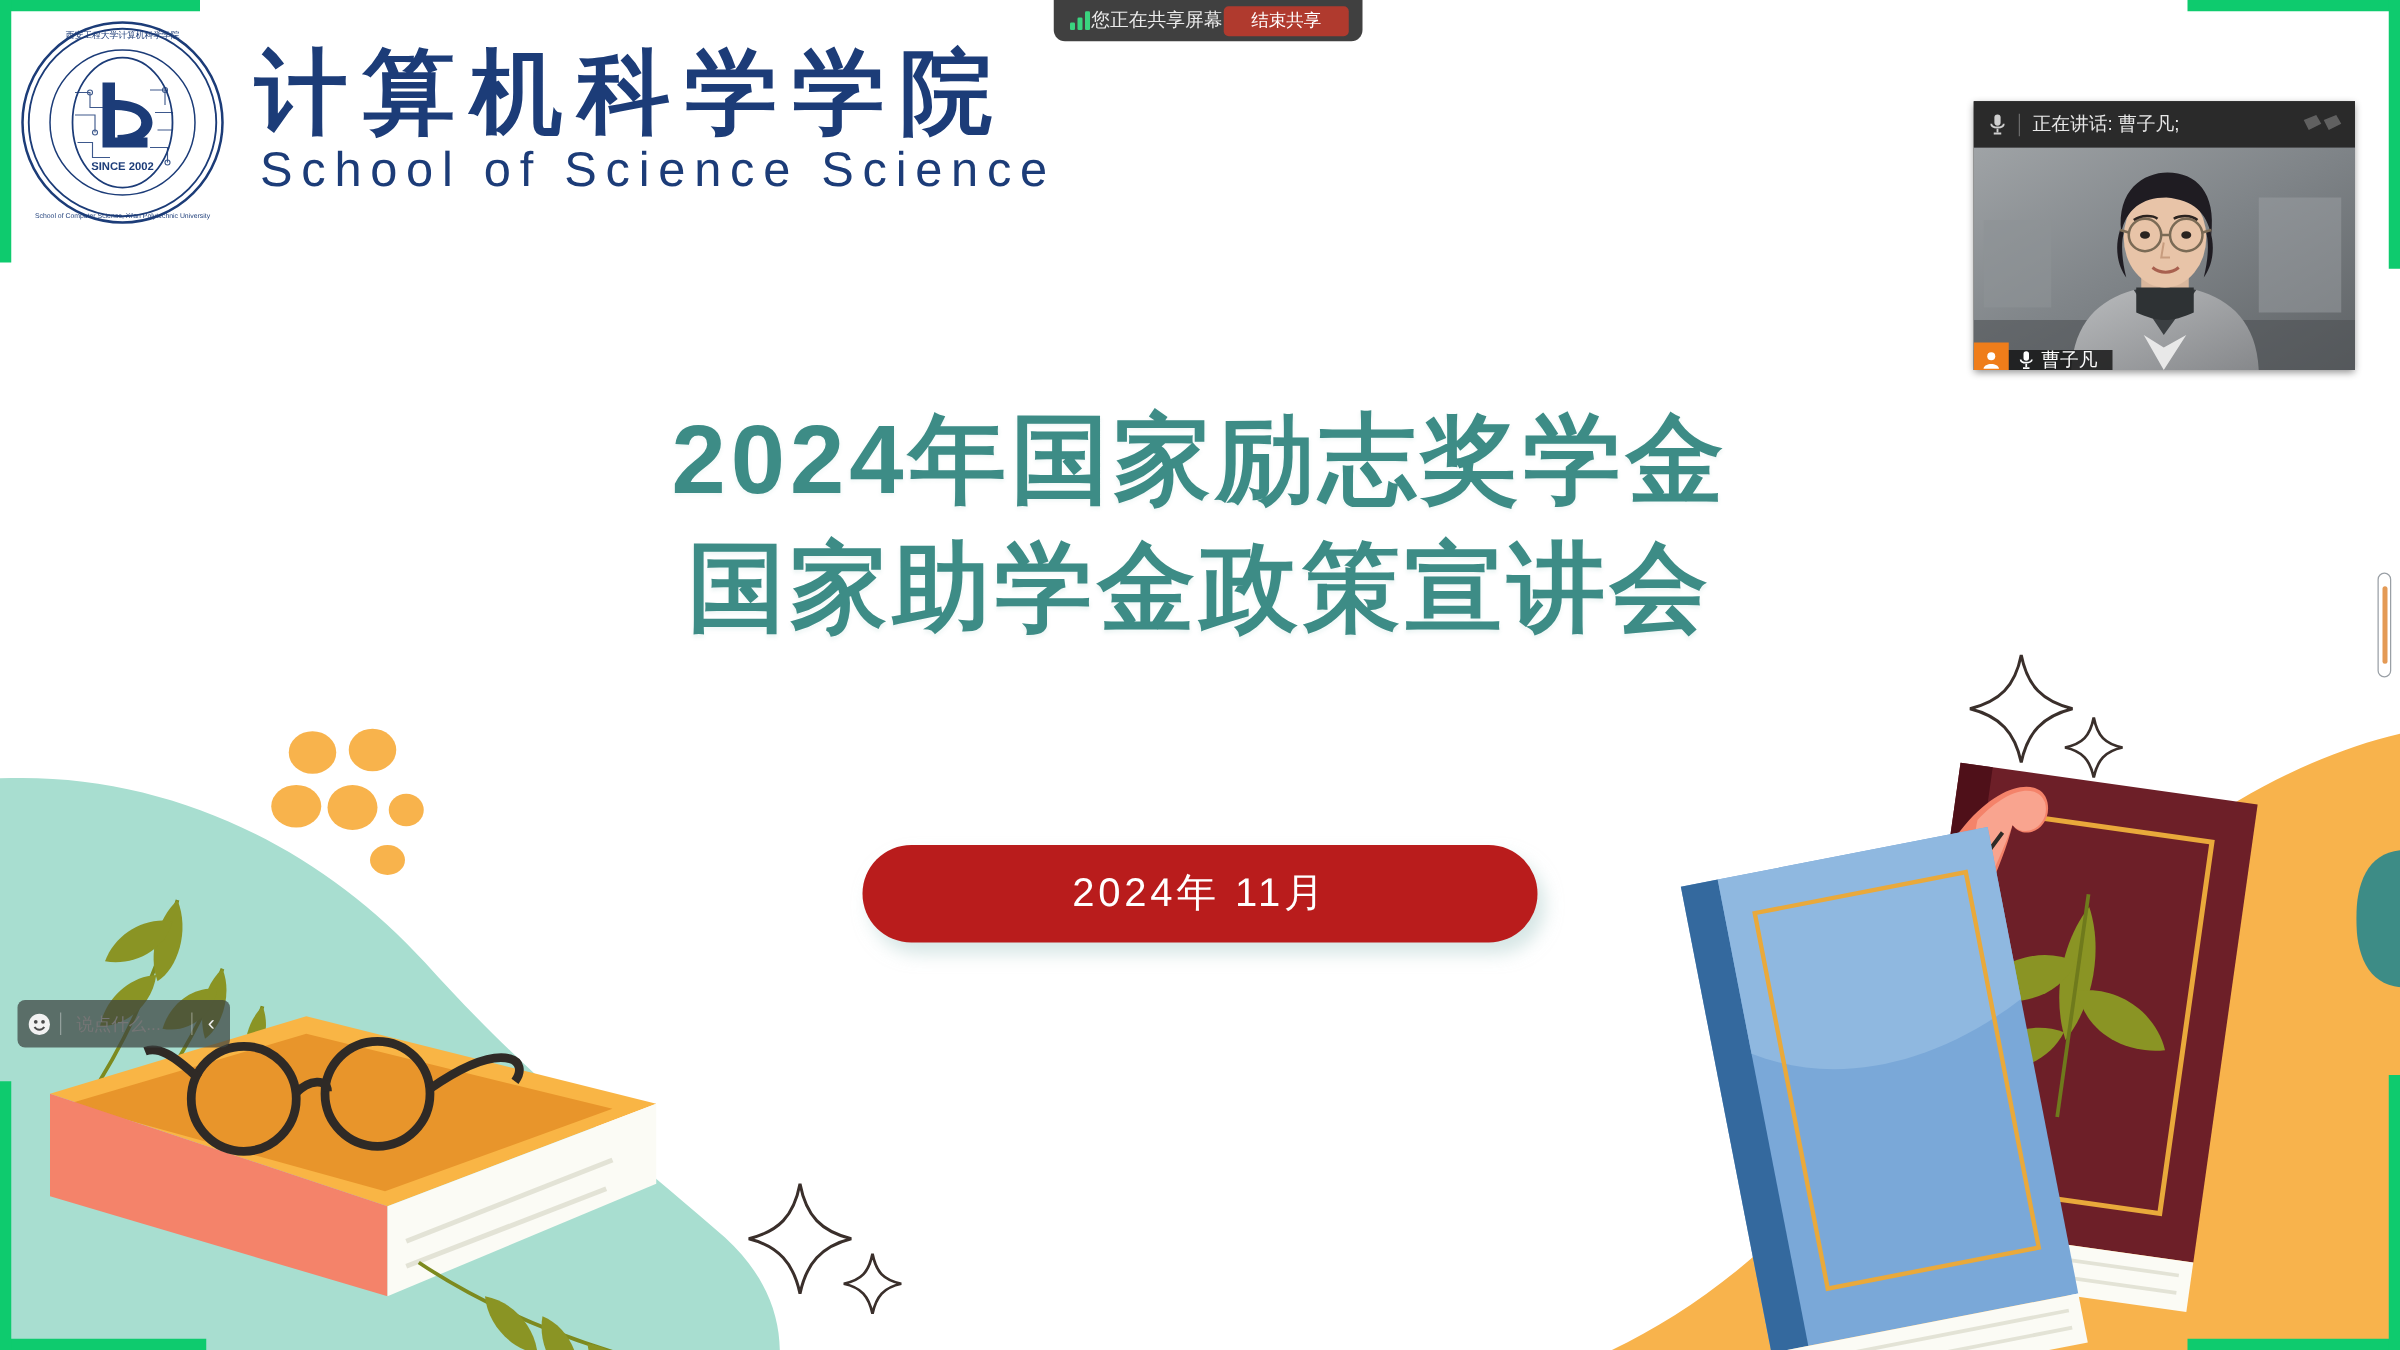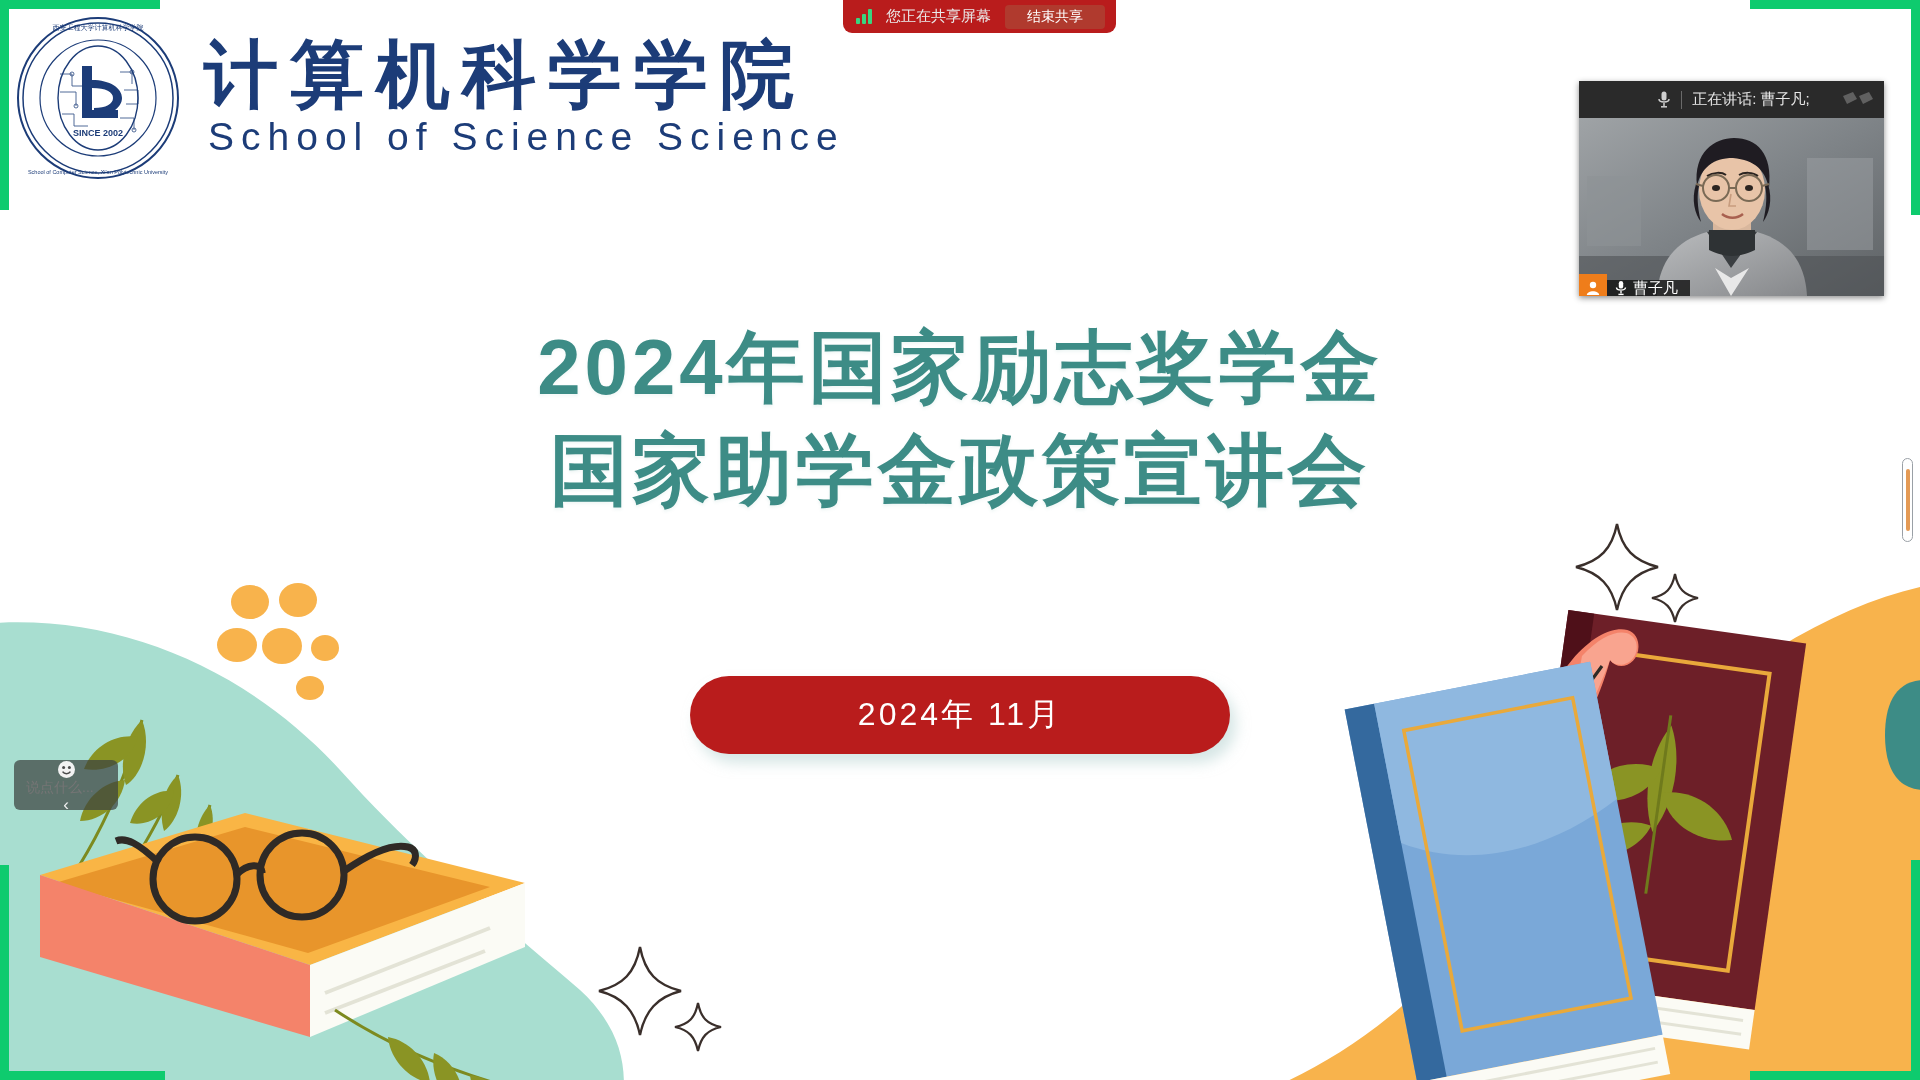--- a/index.html
+++ b/index.html
@@ -87,23 +87,23 @@
     display: flex; align-items: center; justify-content: center;
     color: #ffffff; font-size: 32px; letter-spacing: 3px;
     box-shadow: 6px 9px 14px rgba(180,210,207,0.55);
     z-index: 12;
   }
 
   
   .share-bar {
     position: absolute; left: 843px; top: 0;
     height: 33px; padding: 0 11px 0 13px;
-    background: #b91c1c;
+    background: #404040;
     border-bottom-left-radius: 9px; border-bottom-right-radius: 9px;
-    display: flex; align-items: center; gap: 14px;
+    display: flex; align-items: center; gap: 1px;
     z-index: 60;
   }
   .bars-icon { display: flex; align-items: flex-end; gap: 2px; height: 15px; }
   .bars-icon i { display: block; width: 4px; background: #3ad47f; border-radius: 1px; }
   .bars-icon i:nth-child(1) { height: 6px; }
   .bars-icon i:nth-child(2) { height: 10px; }
   .bars-icon i:nth-child(3) { height: 15px; }
   .share-text { color: #eaeaea; font-size: 15px; white-space: nowrap; }
   .stop-share-btn {
     background: #b03a2e; color: #ffffff;
@@ -115,43 +115,43 @@
   .video-thumb {
     position: absolute; left: 1579px; top: 81px;
     width: 305px; height: 215px;
     background: #1b1b1b;
     z-index: 55;
     box-shadow: 0 2px 6px rgba(0,0,0,0.45);
   }
   .vt-header {
     height: 37px; background: #2a2a2a;
     display: flex; align-items: center; gap: 10px;
-    padding: 0 8px 0 12px; position: relative; justify-content: center;
+    padding: 0 8px 0 12px; position: relative;
   }
   .vt-sep { width: 1px; height: 18px; background: #6a6a6a; }
   .vt-title { color: #e8e8e8; font-size: 15px; white-space: nowrap; }
   .vt-layout-icon { position: absolute; right: 9px; top: 9px; opacity: 0.55; }
   .vt-video { position: relative; width: 100%; height: 178px; overflow: hidden; background: #6d6f72; }
   .vt-namebar {
     position: absolute; left: 0; bottom: 0;
     display: flex; align-items: center; height: 16px;
     background: rgba(20,20,20,0.82);
   }
   .vt-badge {
     width: 28px; height: 28px; background: #ef7d1a;
     display: flex; align-items: center; justify-content: center;
   }
   .vt-name { color: #ffffff; font-size: 15px; padding: 0 12px 0 6px; white-space: nowrap; }
 
   
   .chat-bar {
-    position: absolute; left: 14px; top: 760px;
-    height: 50px; display: flex; align-items: center;
+    position: absolute; left: 14px; top: 800px;
+    height: 38px; display: flex; align-items: center;
     background: rgba(60,66,64,0.72);
-    border-radius: 6px; z-index: 50; overflow: hidden; flex-direction: column;
+    border-radius: 6px; z-index: 50; overflow: hidden;
   }
   .chat-emoji {
     width: 34px; height: 34px; display: flex;
     align-items: center; justify-content: center; cursor: pointer;
   }
   .chat-div { width: 1px; height: 18px; background: rgba(255,255,255,0.35); }
   .chat-placeholder {
     color: rgba(235,235,235,0.78); font-size: 14px;
     padding: 0 12px; width: 104px; white-space: nowrap;
     background: transparent; border: none; outline: none;

